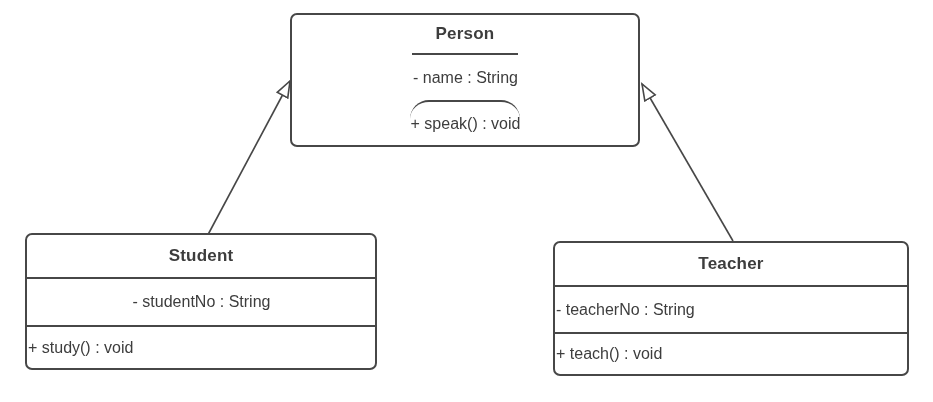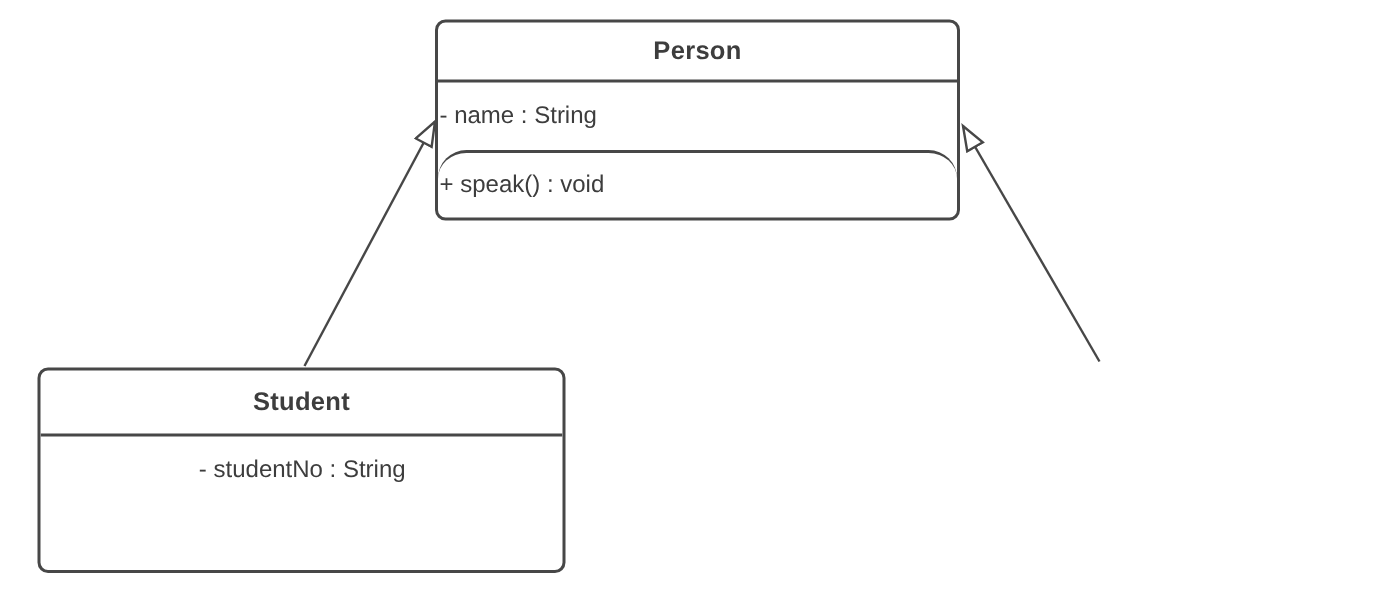--- a/index.html
+++ b/index.html
@@ -48,26 +48,26 @@
   .uml-class .class-section {
     border-top: 2px solid var(--stroke);
     display: flex;
     flex-direction: column;
     justify-content: center;
     padding-left: 1px;
     font-size: 16px;
     line-height: 22px;
   }
   
-  #class-person   { left: 290px; top: 13px;  width: 350px; height: 134px; }
+  #class-person   { left: 290px; top: 13px;  width: 350px; height: 134px; align-items: center; }
   #class-person   .class-header  { height: 38px; }
   #class-person   .class-attrs   { height: 47px; }
   #class-person   .class-methods { flex: 1; border-radius: 19px; }
   
-  #class-student  { left: 25px;  top: 245px; width: 352px; height: 137px; }
+  #class-student  { left: 25px;  top: 233px; width: 352px; height: 137px; }
   #class-student  .class-header  { height: 42px; }
   #class-student  .class-attrs   { height: 48px; text-align: center; }
   #class-student  .class-methods { flex: 1; }
   
   #class-teacher  { left: 553px; top: 241px; width: 356px; height: 135px; }
   #class-teacher  .class-header  { height: 42px; }
   #class-teacher  .class-attrs   { height: 47px; }
   #class-teacher  .class-methods { flex: 1; }
 </style>
 </head>
@@ -93,16 +93,28 @@
     <div class="class-section class-methods">
       <div>+ speak() : void</div>
     </div>
   </div>
 
   <div class="uml-class" id="class-student">
     <div class="class-header">Student</div>
     <div class="class-section class-attrs">
       <div>- studentNo : String</div>
     </div>
+    <div class="class-section class-methods">
+      <div>+ study() : void</div>
+    </div>
   </div>
 
+  <div class="uml-class" id="class-teacher">
+    <div class="class-header">Teacher</div>
+    <div class="class-section class-attrs">
+      <div>- teacherNo : String</div>
+    </div>
+    <div class="class-section class-methods">
+      <div>+ teach() : void</div>
+    </div>
+  </div>
 
 </div>
 
 </body></html>

